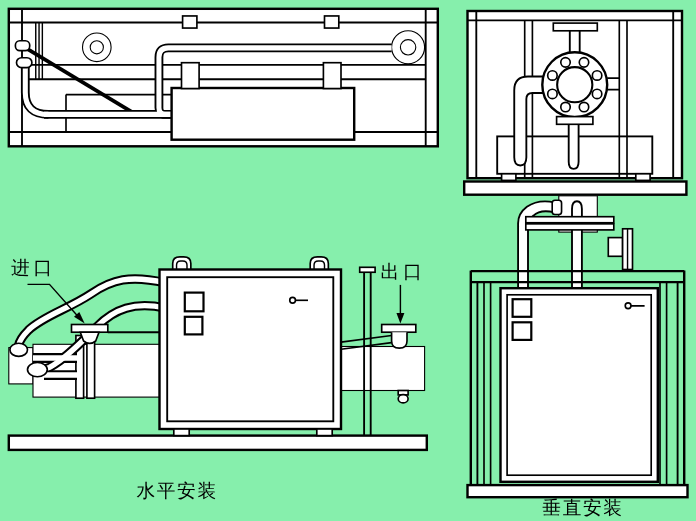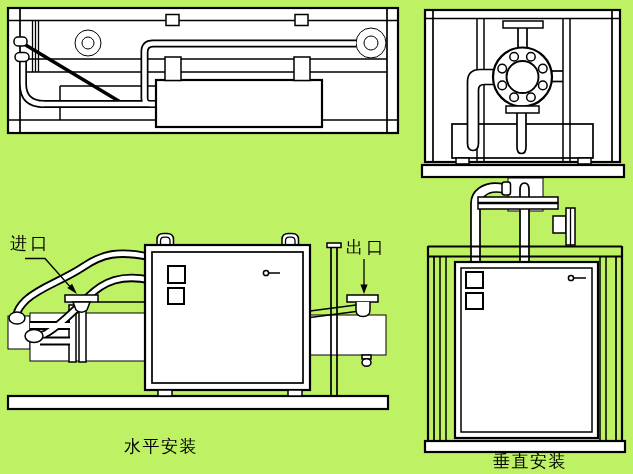--- a/index.html
+++ b/index.html
@@ -1,16 +1,16 @@
 <!DOCTYPE html>
 <html><head>
 <meta charset="utf-8">
 <style>
   html,body{margin:0;padding:0;background:#fff;}
-  #stage{position:relative;width:633px;height:474px;background:#bef264;overflow:hidden;
+  #stage{position:relative;width:633px;height:474px;background:#86efac;overflow:hidden;
          font-family:"DejaVu Sans","Liberation Sans",sans-serif;}
   svg{display:block}
   .ln{stroke:#000;fill:none;stroke-width:1.7px;}
   .s2{stroke-width:2.2px;}
   .s15{stroke-width:1.5px;}
   .s13{stroke-width:1.3px;}
   .w{fill:#fff;stroke:#000;}
   .pb{stroke:#000;fill:none;}
   .pw{stroke:#fff;fill:none;}
   .arrow{fill:#000;stroke:none;}

